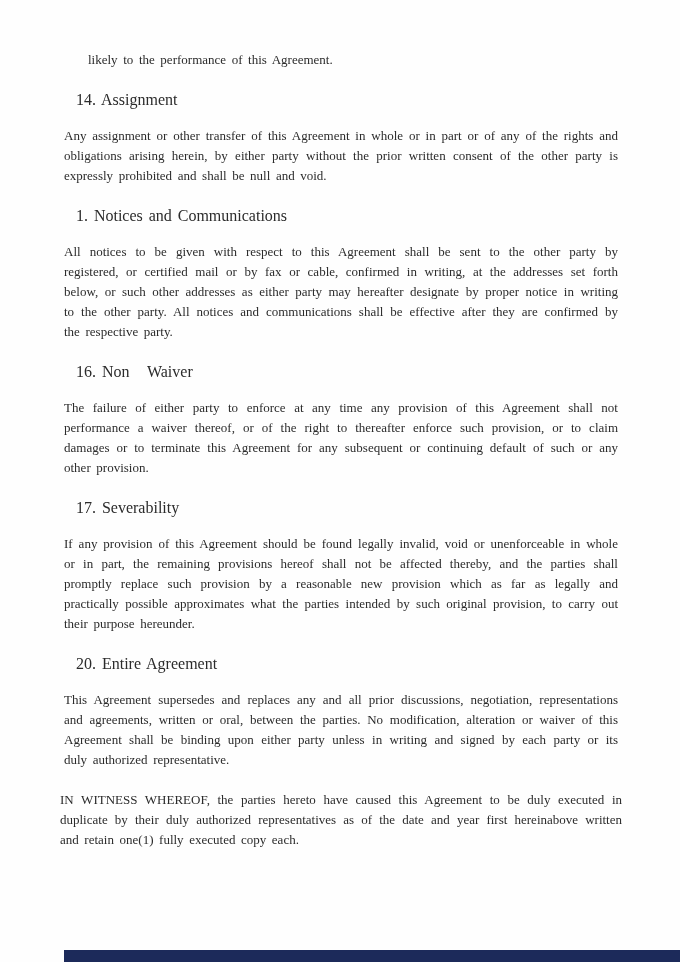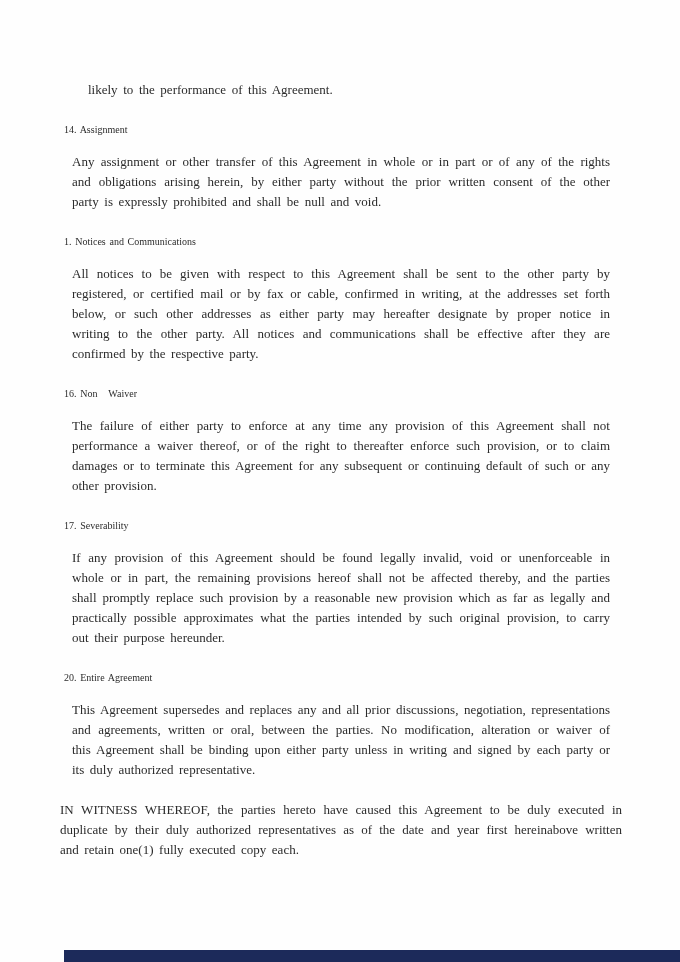--- a/index.html
+++ b/index.html
@@ -9,44 +9,44 @@
   }
   .page {
     position: relative;
     width: 680px;
     height: 962px;
     background: #fefefe;
     overflow: hidden;
     font-family: "Liberation Serif", "DejaVu Serif", serif;
     color: #2b2b2b;
     box-sizing: border-box;
-    padding: 80px 58px 0 60px;
+    padding: 50px 58px 0 60px;
   }
   .doc-text {
     font-size: 13px;
     line-height: 20px;
   }
   .continuation-line {
     text-indent: 28px;
     text-align: left;
     word-spacing: 0.18em;
     margin: 0;
   }
   .section {
     margin-top: 20px;
   }
   .section-heading {
-    margin: 4px;
-    font-size: 10px;
+    margin: 16px;
+    font-size: 16px;
     font-weight: normal;
     white-space: pre-wrap;
     word-spacing: 0.12em;
   }
   .section-body {
-    margin: 12px;
+    margin: 4px;
     text-align: justify;
     word-spacing: 0.18em;
   }
   .closing-paragraph {
     margin: 20px 0 16px 0;
     text-align: justify;
     word-spacing: 0.18em;
   }
   .footer-bar {
     position: absolute;

